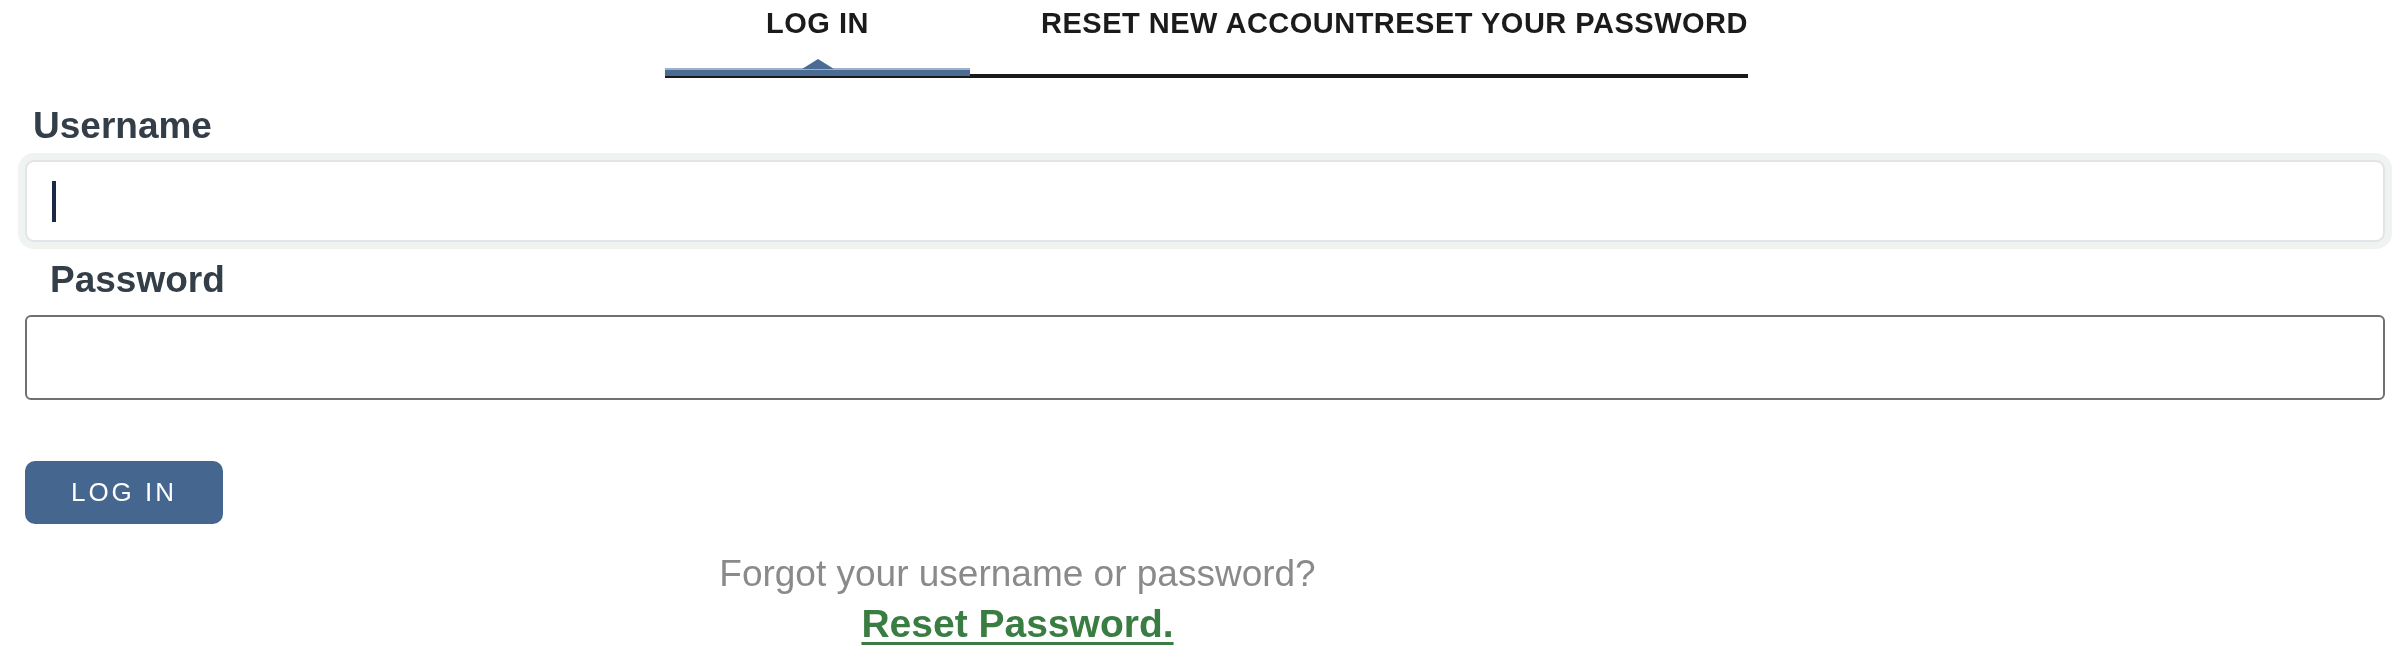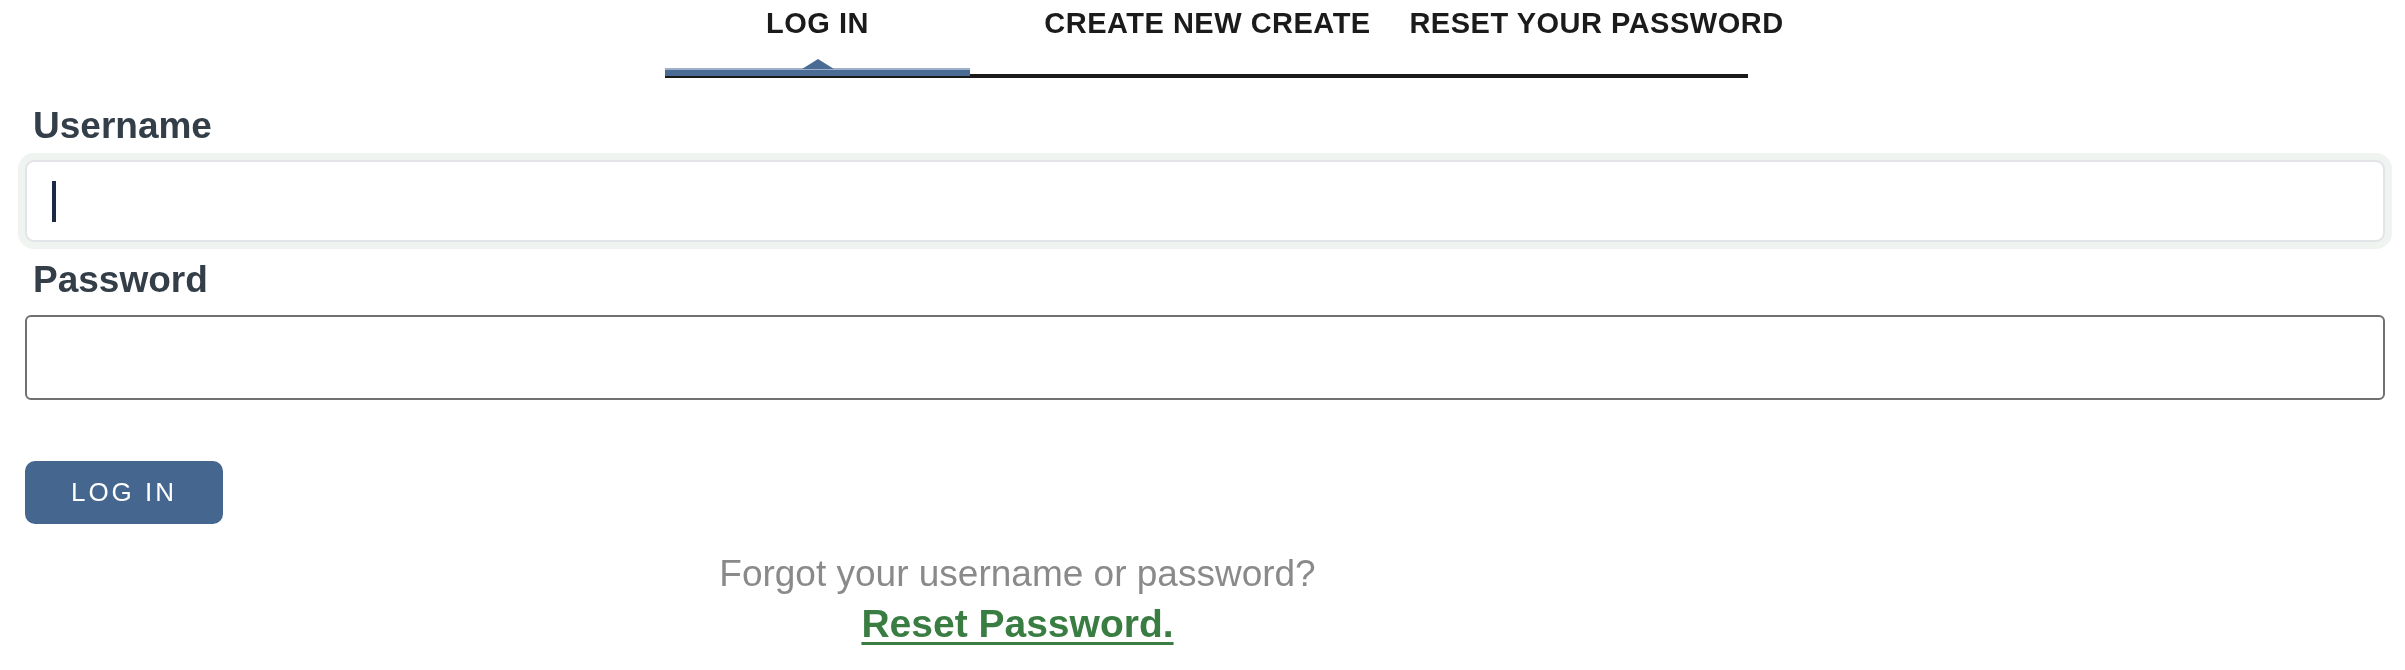--- a/index.html
+++ b/index.html
@@ -25,21 +25,21 @@
     display: flex; justify-content: center;
     cursor: pointer;
   }
   .tab-label {
     padding-top: 8px;
     font-size: 29px; font-weight: bold; color: #1b1b1b;
     letter-spacing: 0.5px; line-height: 1.1; white-space: nowrap;
   }
   .tab-0 { width: 305px; }
   .tab-1 { width: 475px; }
-  .tab-2 { width: 303px; }
+  .tab-2 { width: 303px; justify-content: flex-end; }
   .active-underline {
     position: absolute; left: 0; right: 0; bottom: 2px; height: 8px;
     background: linear-gradient(to bottom, #9fb1ca 0px, #9fb1ca 2px, #4a6b94 2px, #4a6b94 100%);
   }
   .active-triangle {
     position: absolute; bottom: 9px; left: 50%; transform: translateX(-50%);
     width: 0; height: 0;
     border-left: 16px solid transparent;
     border-right: 16px solid transparent;
     border-bottom: 10px solid #4a6b94;
@@ -113,35 +113,35 @@
 
   <div class="tabbar">
     <div class="tabbar-line" style="background-color: rgb(26, 26, 26);"></div>
     <div class="tabs">
       <div class="tab tab-0">
         <span class="tab-label">LOG IN</span>
         <span class="active-underline"></span>
         <span class="active-triangle"></span>
       </div>
       <div class="tab tab-1">
-        <span class="tab-label">CREATE NEW CREATE</span>
+        <span class="tab-label">RESET NEW ACCOUNT</span>
       </div>
       <div class="tab tab-2">
         <span class="tab-label">RESET YOUR PASSWORD</span>
       </div>
     </div>
   </div>
 
   <label class="field-label username-label" style="color: rgb(51, 62, 72);">Username</label>
   <div class="input-wrap username-wrap">
     <input type="text" class="text-input username-input" aria-label="Username" style="border-color: rgb(226, 228, 232);">
     <div class="caret" style="background-color: rgb(27, 41, 69);"></div>
   </div>
 
-  <label class="field-label password-label" style="color: rgb(51, 62, 72);">Password</label>
+  <label class="field-label password-label" style="color: rgb(51, 62, 72); margin-left: 17px;">Password</label>
   <div class="input-wrap password-wrap">
     <input type="password" class="text-input password-input" aria-label="Password" style="border-color: rgb(112, 112, 112);">
   </div>
 
   <button class="login-button" style="background-color: rgb(69, 103, 143);">LOG IN</button>
 
   <div class="footer forgot-row" style="position:absolute;">
     <span class="forgot-text" style="color: rgb(138, 138, 138);">Forgot your username or password?</span>
   </div>
   <div class="footer reset-row" style="position:absolute;">

